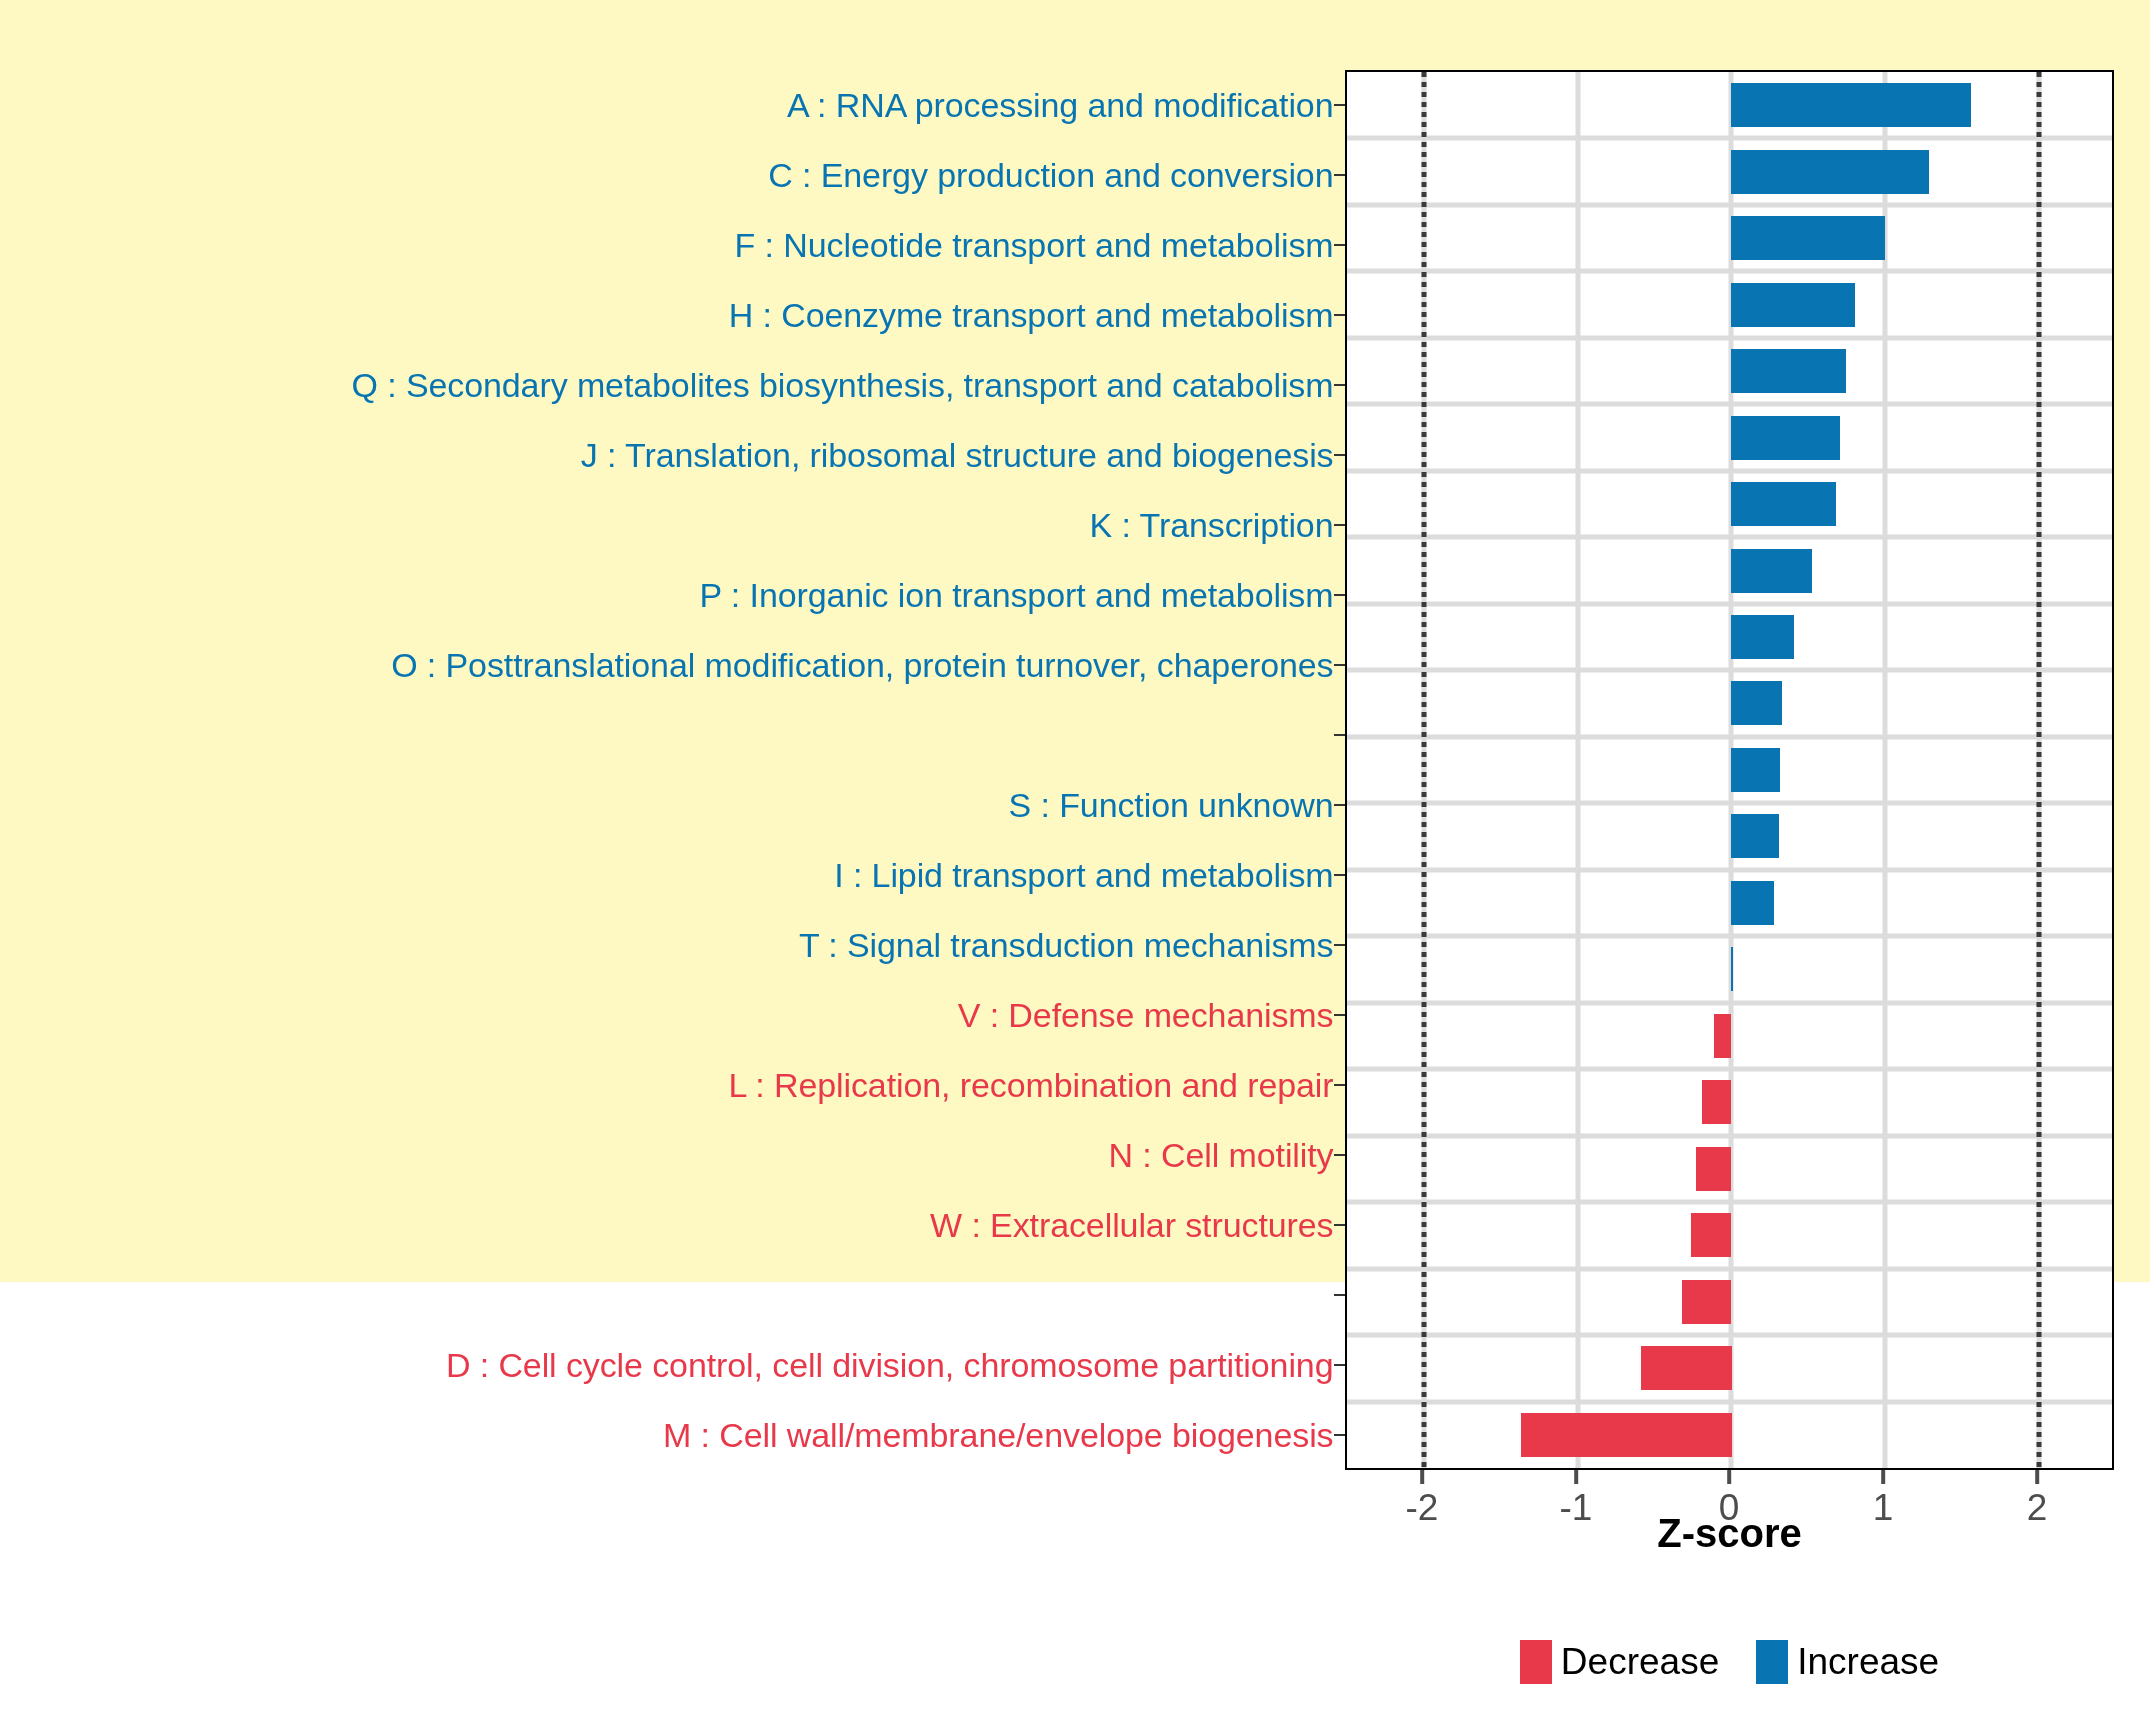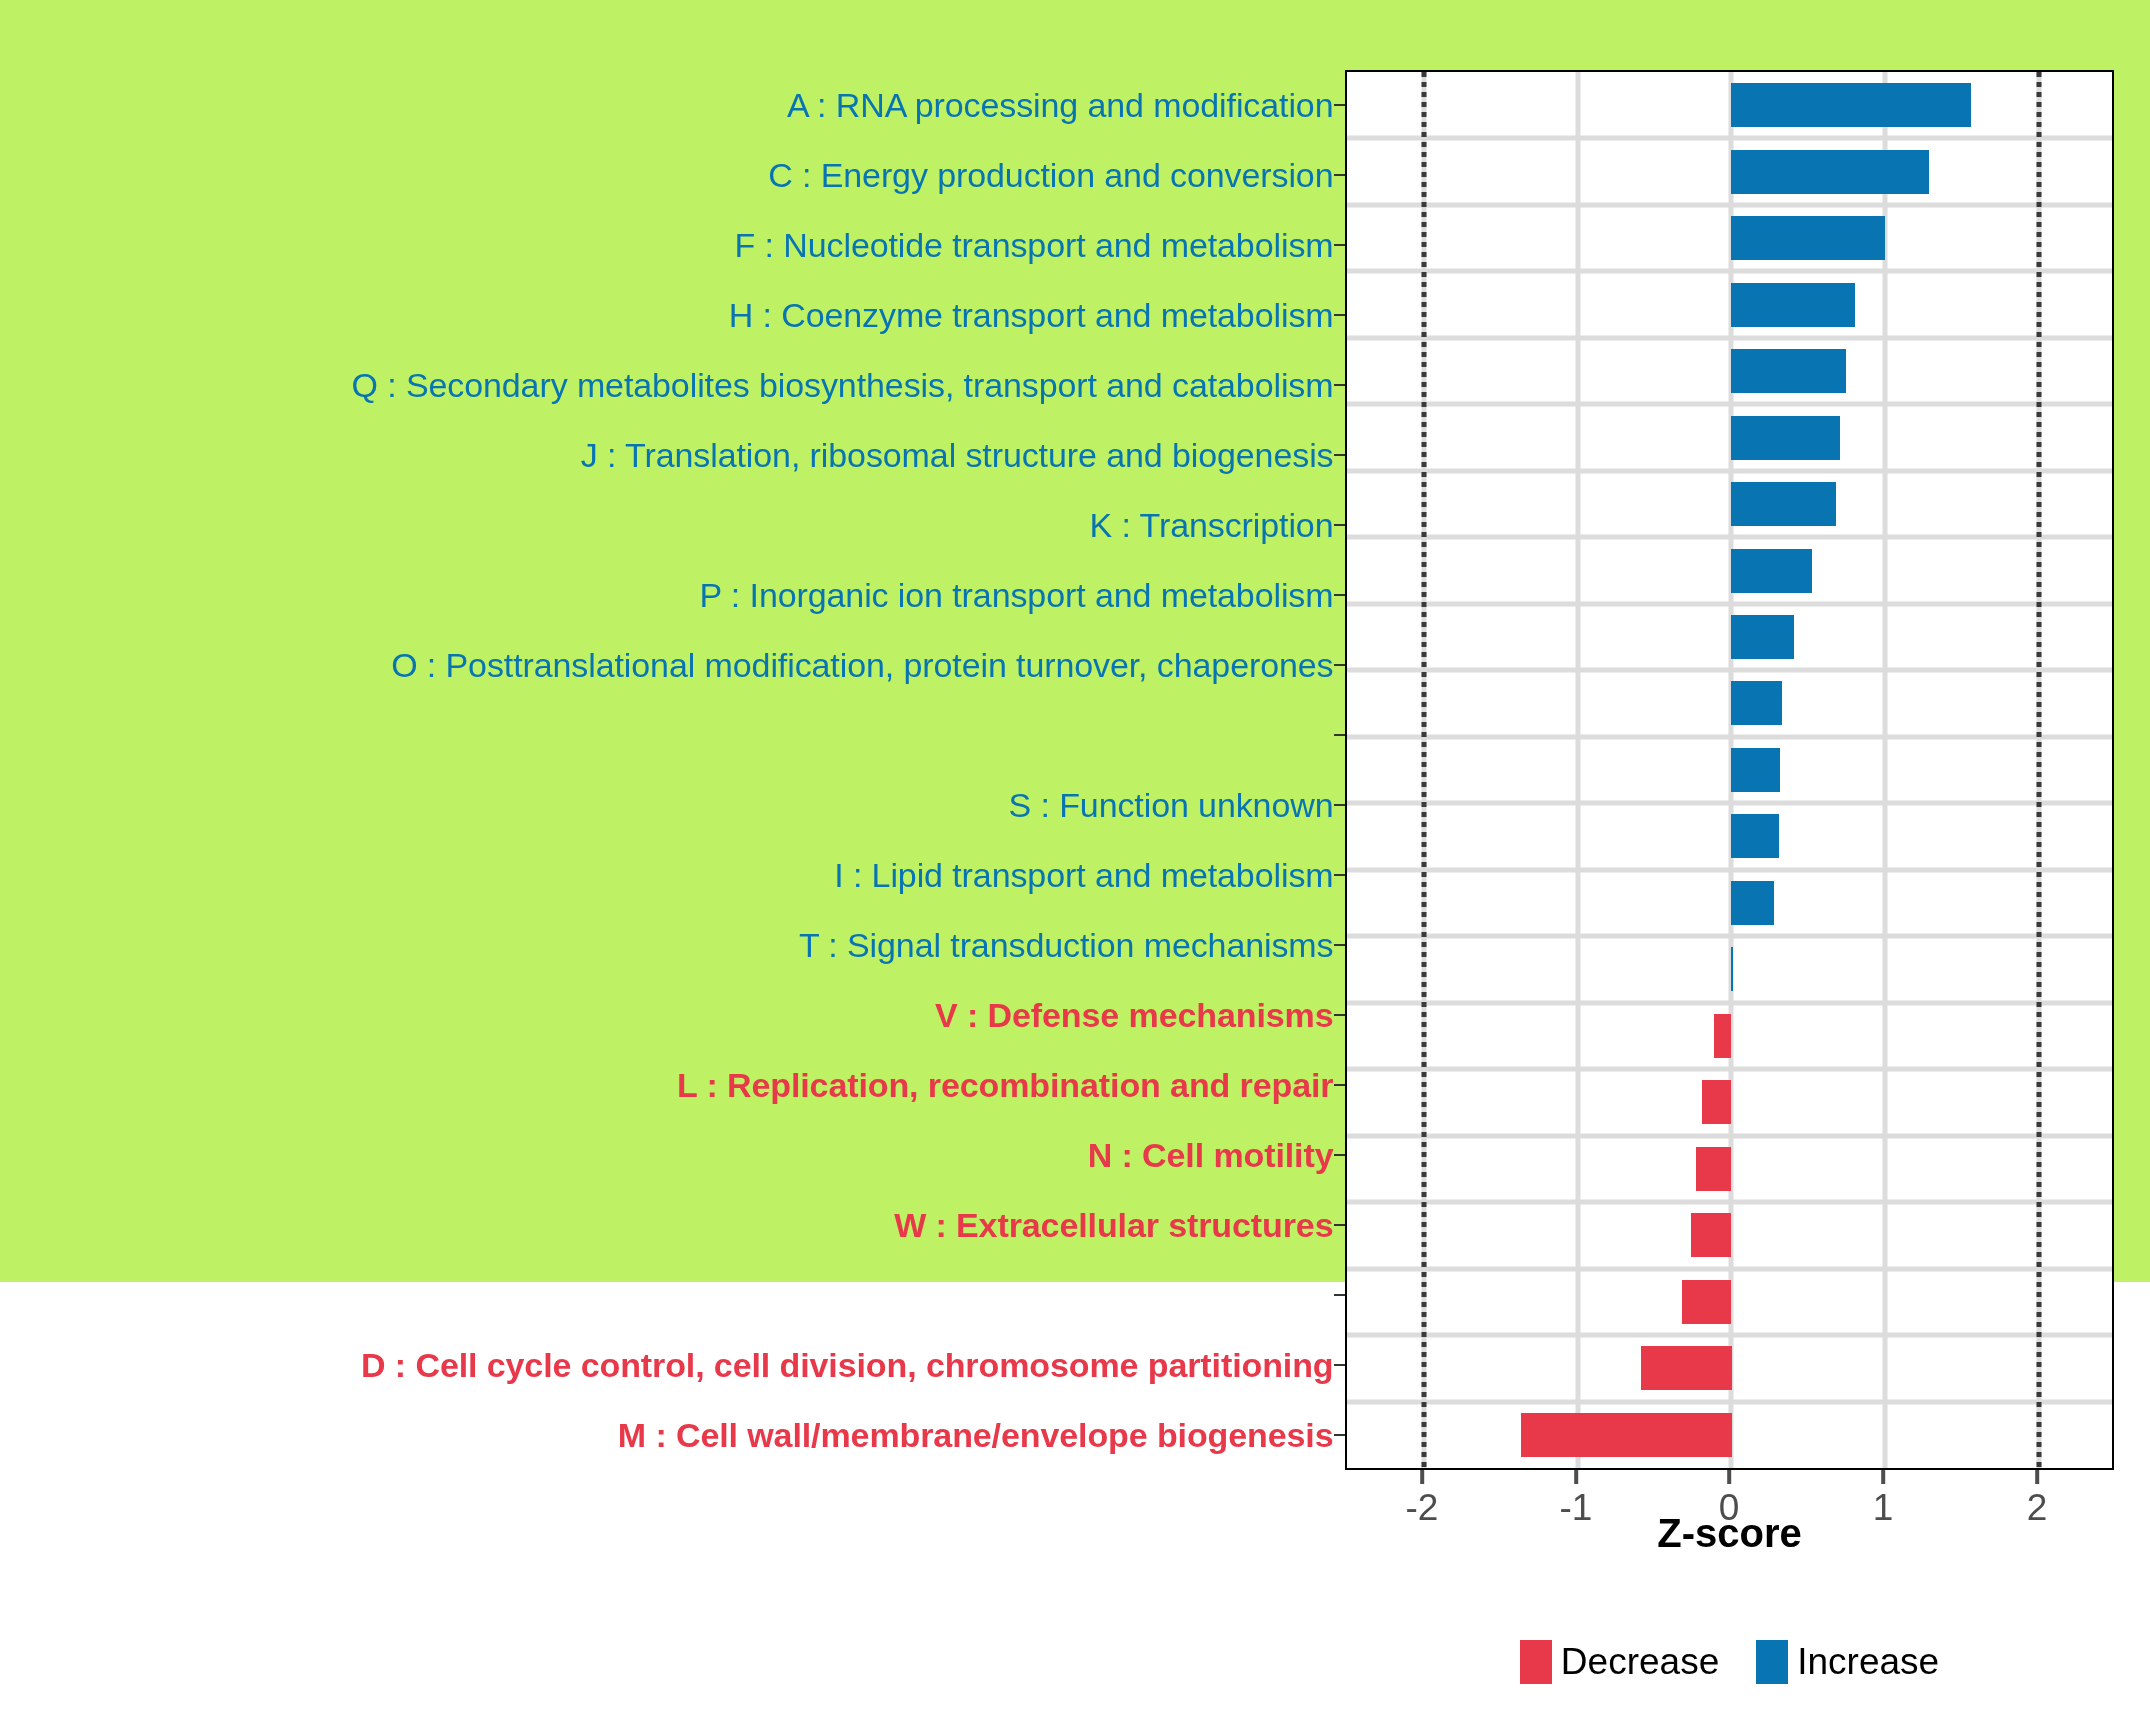--- a/index.html
+++ b/index.html
@@ -5,21 +5,21 @@
   * { box-sizing: border-box; margin: 0; padding: 0; }
   html, body {
     width: 2151px; height: 1721px;
     background: #ffffff;
     font-family: "Liberation Sans", sans-serif;
     overflow: hidden;
   }
   #root {
     position: relative;
     width: 2151px; height: 1282px;
-    background: #bef264;
+    background: #fef9c3;
     padding-left: 32px;
   }
 
   
   #labels {
     position: absolute;
     left: 0px;
     top: 70px;
     width: 1345px;
     height: 1400px;
@@ -33,21 +33,21 @@
     justify-content: flex-end;
     padding-right: 11.5px;
   }
   .label-text {
     font-size: 34px;
     line-height: 1.0;
     white-space: nowrap;
     letter-spacing: -0.1px;
   }
   .label-text.increase { color: #0875B2; }
-  .label-text.decrease { color: #E8394A; font-weight: bold; }
+  .label-text.decrease { color: #E8394A; }
   .label-tick {
     position: absolute;
     right: 0px;
     width: 11.5px;
     height: 2.2px;
     background: #333333;
   }
 
   
   #panel {

